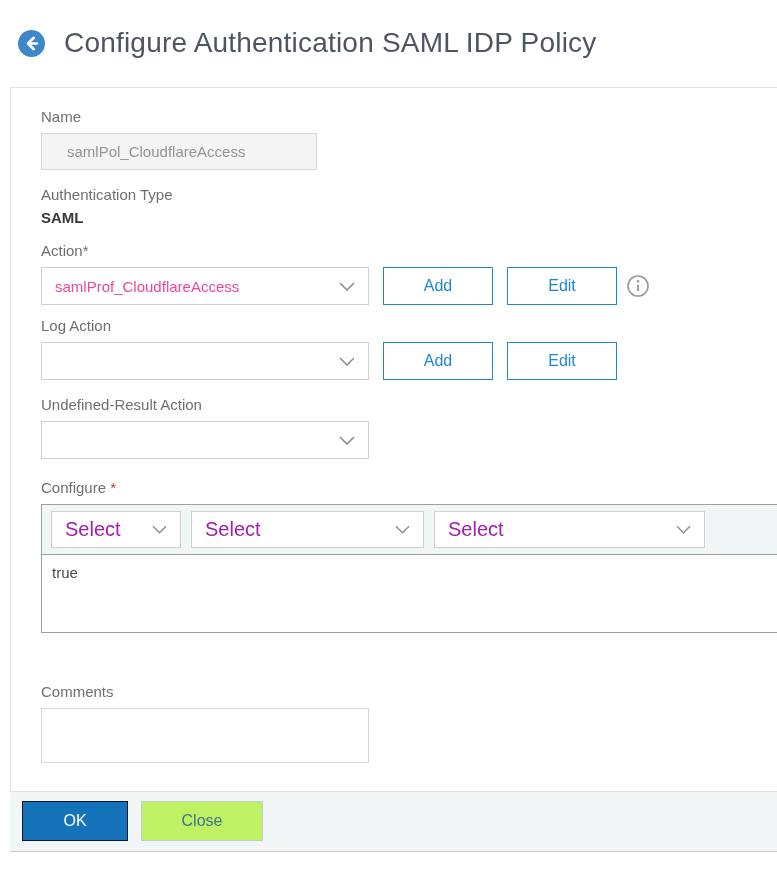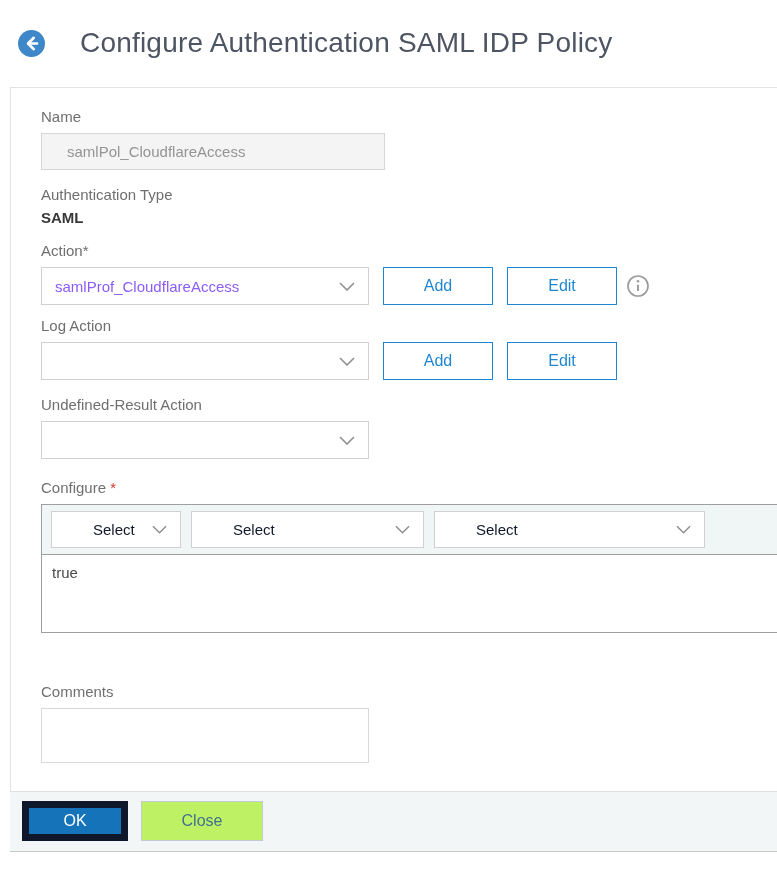--- a/index.html
+++ b/index.html
@@ -14,51 +14,51 @@
   
   .page-header {
     display: flex; align-items: center; gap: 19px;
     padding: 26px 0 0 18px; height: 60px;
   }
   .back-btn {
     border: none; background: transparent; padding: 0; margin: 0;
     width: 27px; height: 27px; cursor: pointer; display: flex;
   }
   .page-title {
-    margin: 16px; font-size: 28px; font-weight: 400; color: #4e5562;
+    margin: 0; font-size: 28px; font-weight: 400; color: #4e5562;
     line-height: 34px; letter-spacing: 0.2px; white-space: nowrap;
   }
 
   
   .panel {
     margin: 27px 0 0 10px; width: 790px;
     border: 1px solid #e3e3e3; border-bottom: none;
     padding: 20px 0 24px 30px; background: #fff;
   }
   .field-label {
     display: block; font-size: 15px; color: #6f6f6f;
     line-height: 18px; margin: 0 0 7px 0;
   }
   .req-mark { color: #d2372f; }
 
   .text-input {
-    width: 344px; height: 37px;
+    width: 276px; height: 37px;
     border: 1px solid #d6d6d6; background: #f4f4f4;
     color: #949494; font-size: 15px; font-family: inherit;
     padding: 0 10px 0 25px; outline: none;
   }
   .static-value { font-size: 15px; font-weight: bold; color: #383838; line-height: 19px; }
 
   .select {
     width: 328px; height: 38px; background: #fff;
     border: 1px solid #d0d0d0; cursor: pointer;
     display: flex; align-items: center; justify-content: space-between;
     padding: 0 13px;
   }
-  .select .val { font-size: 15px; color: #8b5cf6; overflow: hidden; white-space: nowrap; }
+  .select .val { font-size: 15px; color: #ec4899; overflow: hidden; white-space: nowrap; }
 
   .row { display: flex; align-items: center; }
   .row .select { margin-right: 14px; }
 
   .btn-outline {
     width: 110px; height: 38px; background: #fff;
     border: 1px solid #1f87d2; color: #1f87d2;
     font-size: 16px; font-family: inherit; cursor: pointer;
   }
   .btn-outline.add { margin-right: 14px; }
@@ -77,21 +77,21 @@
   .expr-box { width: 760px; border: 1px solid #9f9f9f; margin-top: 0; }
   .expr-toolbar {
     background: #f0f5f5; border-bottom: 1px solid #9f9f9f;
     padding: 6px 9px; display: flex; gap: 10px; align-items: center;
   }
   .expr-select {
     height: 37px; background: #fff; border: 1px solid #d0d0d0;
     display: flex; align-items: center; justify-content: space-between;
     padding: 0 13px; cursor: pointer;
   }
-  .expr-select .val { font-size: 15px; color: #0f172a; margin-left: 28px; }
+  .expr-select .val { font-size: 20px; color: #a21caf; }
   .expr-select.s1 { width: 130px; }
   .expr-select.s2 { width: 233px; }
   .expr-select.s3 { width: 271px; }
   .expr-text {
     height: 77px; background: #fff; padding: 9px 10px;
     font-size: 15px; color: #4a4a4a; line-height: 18px;
     cursor: text; white-space: pre-wrap;
   }
 
   .comments-area {
@@ -104,21 +104,21 @@
   
   .action-bar {
     margin-left: 10px; width: 790px;
     background: #f2f6f6;
     border-top: 1px solid #e0e0e0; border-bottom: 1px solid #c9c9c9;
     padding: 9px 0 10px 12px;
     display: flex; gap: 13px; align-items: center;
   }
   .btn-primary {
     width: 106px; height: 40px; background: #1573ba;
-    border: 7px solid #0f172a; color: #ffffff;
+    border: 1px solid #0f172a; color: #ffffff;
     font-size: 16px; font-family: inherit; cursor: pointer;
   }
   .btn-secondary {
     width: 122px; height: 40px; background: #bef264;
     border: 1px solid #c2cbd1; color: #40708f;
     font-size: 16px; font-family: inherit; cursor: pointer;
   }
 </style>
 </head>
 <body>

